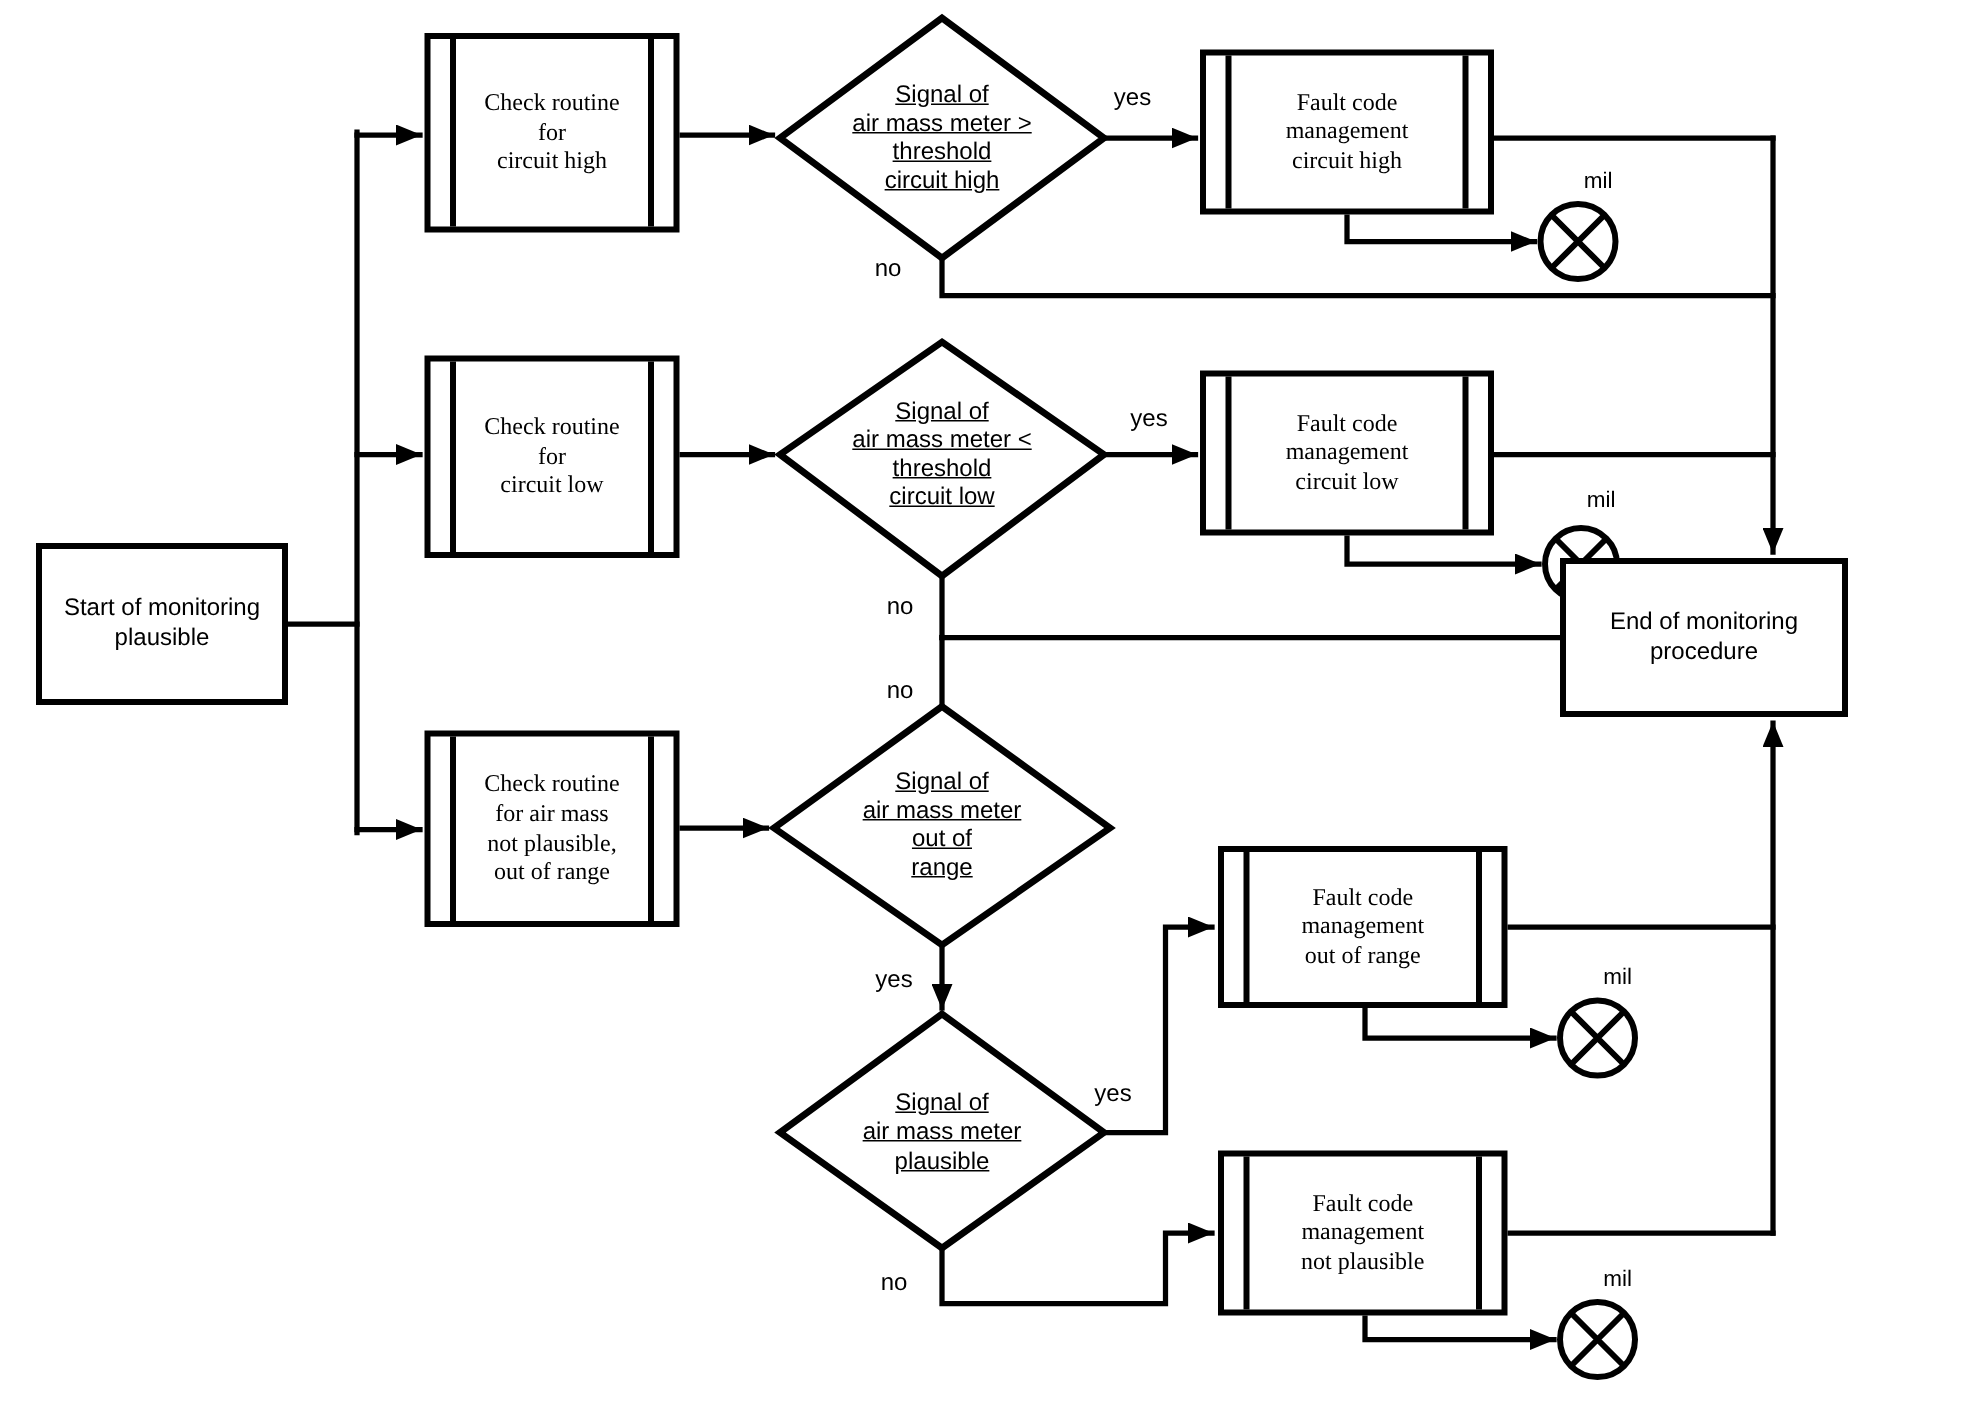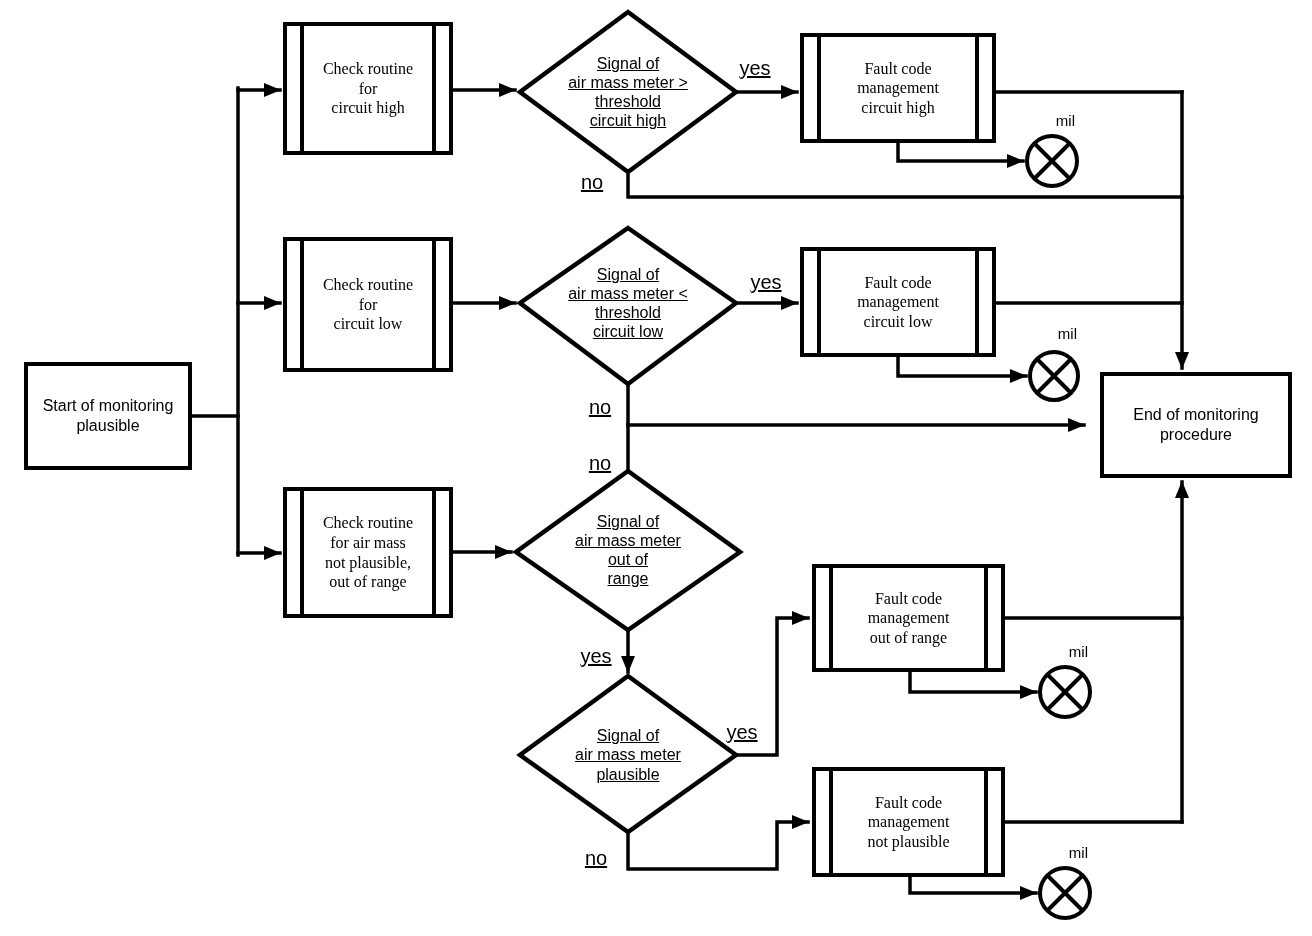--- a/index.html
+++ b/index.html
@@ -17,21 +17,21 @@
   .proc{padding:0 24px;font-family:Liberation Serif, serif;}
   .proc::before,.proc::after{
     content:"";position:absolute;top:0;bottom:0;width:4px;background:#000;z-index:1;
   }
   .proc::before{left:13px;}
   .proc::after{right:13px;}
   .dlabel{
     position:absolute;display:flex;align-items:center;justify-content:center;
     text-align:center;font-size:16px;line-height:1.2;white-space:pre-line;text-decoration:underline;
   }
-  .tag{position:absolute;width:50px;text-align:center;font-size:20px;text-decoration:underline;}
+  .tag{position:absolute;width:50px;text-align:center;font-size:16px;}
   .miltag{position:absolute;width:44px;text-align:right;font-size:15px;}
 </style>
 </head>
 <body>
 
 <div class="canvas">
 
   <svg class="wires" width="1312" height="936" viewBox="0 0 1312 936">
     <defs>
       <marker id="arrow" viewBox="0 0 17 14" markerWidth="17" markerHeight="14" refX="16" refY="7" orient="auto" markerUnits="userSpaceOnUse">
@@ -95,21 +95,21 @@
         <circle cx="1065" cy="893" r="25"></circle>
         <path d="M1047.5 875.5 L1082.5 910.5 M1082.5 875.5 L1047.5 910.5"></path>
       </g>
     </g>
   </svg>
 
   <div class="node" style="left:24px;top:362px;width:168px;height:108px;">
     <span class="lbl">Start of monitoring
 plausible</span>
   </div>
-  <div class="node" style="left:1100px;top:372px;width:192px;height:106px;">
+  <div class="node" style="left:1040px;top:372px;width:192px;height:106px;">
     <span class="lbl">End of monitoring
 procedure</span>
   </div>
 
   <div class="node proc" style="left:283px;top:22px;width:170px;height:133px;">
     <span class="lbl">Check routine
 for
 circuit high</span>
   </div>
   <div class="node proc" style="left:283px;top:237px;width:170px;height:135px;">

